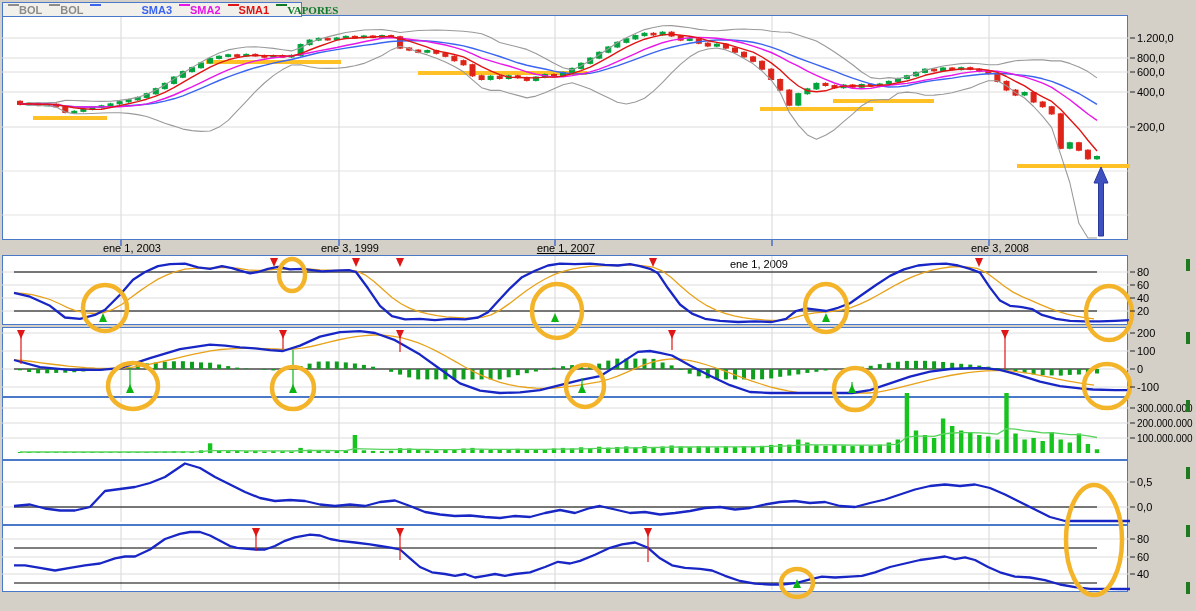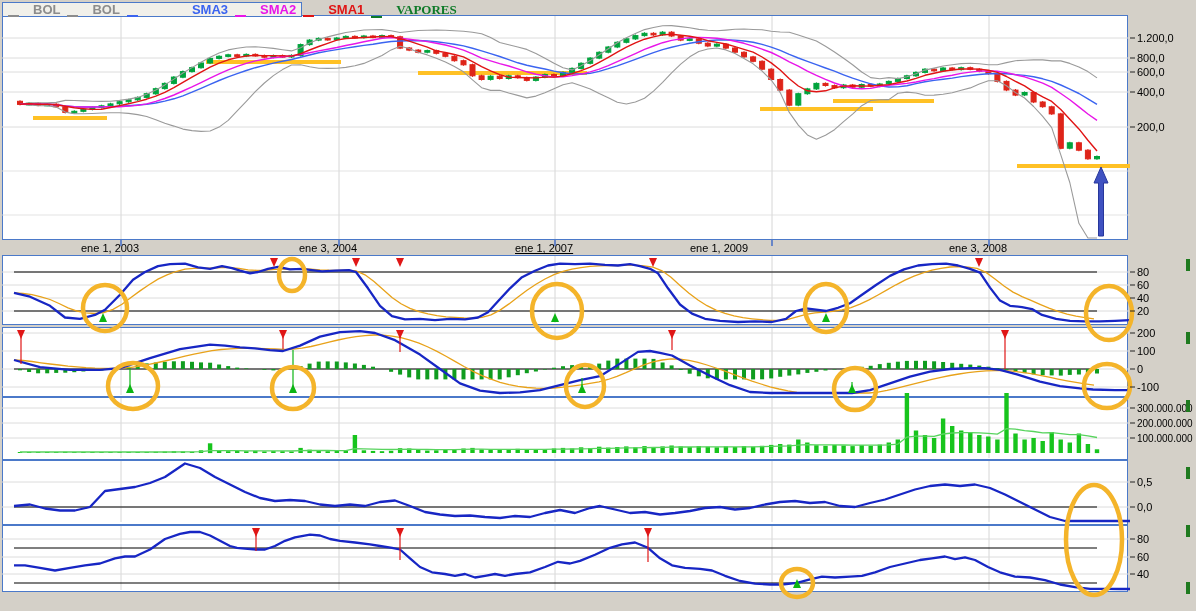--- a/index.html
+++ b/index.html
@@ -9,24 +9,24 @@
          border:1px solid #4b79c9;box-sizing:border-box;}
   #panel-main{top:15px;height:225px;}
   #panel-osc1{top:255px;height:70px;}
   #panel-macd{top:327px;height:70px;}
   #panel-volume{top:397px;height:63px;}
   #panel-osc2{top:460px;height:65px;}
   #panel-osc3{top:525px;height:67px;}
   #legend{position:absolute;left:2px;top:2px;height:15px;width:300px;
           background:#f1f0ea;border:1px solid #4b79c9;display:flex;
           align-items:center;gap:7px;padding:0 5px;box-sizing:border-box;z-index:8;}
-  .legend-item{display:flex;align-items:flex-end;gap:14px;font-size:13px;font-weight:bold;}
+  .legend-item{display:flex;align-items:flex-start;gap:0;font-size:11px;font-weight:bold;}
   .legend-swatch{display:inline-block;width:11px;height:2px;}
   #date-axis{position:absolute;left:2px;top:241px;width:1128px;height:13px;}
-  .date-label{position:absolute;top:1px;width:80px;text-align:left;
+  .date-label{position:absolute;top:1px;width:80px;text-align:right;
               font-size:11px;color:#000;}
   #chart-svg{position:absolute;left:0;top:0;z-index:5;pointer-events:none;}
 </style>
 </head>
 <body>
 
 <div class="panel" id="panel-main"></div>
 <div class="panel" id="panel-osc1"></div>
 <div class="panel" id="panel-macd"></div>
 <div class="panel" id="panel-volume"></div>
@@ -55,23 +55,23 @@
       <span style="color: rgb(224, 20, 20);">SMA1</span>
     </span>
   <span class="legend-item">
       <span class="legend-swatch" style="background: rgb(14, 122, 40);"></span>
       <span style="color: rgb(14, 122, 40); font-family: Liberation Serif, serif;">VAPORES</span>
     </span>
 </div>
 
 <div id="date-axis">
   <div class="date-label" style="left: 79px;">ene 1, 2003</div>
-  <div class="date-label" style="left: 297px;">ene 3, 2004</div>
+  <div class="date-label" style="left: 297px;">ene 3, 1999</div>
   <div class="date-label" style="left: 513px; text-decoration: underline;">ene 1, 2007</div>
-  <div class="date-label" style="left: 688px;">ene 1, 2009</div>
+  <div class="date-label" style="left: 706px; margin-top: 16px;">ene 1, 2009</div>
   <div class="date-label" style="left: 947px;">ene 3, 2008</div>
 </div>
 
 <svg id="chart-svg" width="1196" height="611">
     <g>
       <line x1="121" y1="16" x2="121" y2="239" stroke="#d6d6d6" stroke-width="1" opacity="1"></line>
       <line x1="339" y1="16" x2="339" y2="239" stroke="#d6d6d6" stroke-width="1" opacity="1"></line>
       <line x1="555" y1="16" x2="555" y2="239" stroke="#d6d6d6" stroke-width="1" opacity="1"></line>
       <line x1="772" y1="16" x2="772" y2="239" stroke="#d6d6d6" stroke-width="1" opacity="1"></line>
       <line x1="989" y1="16" x2="989" y2="239" stroke="#d6d6d6" stroke-width="1" opacity="1"></line>

